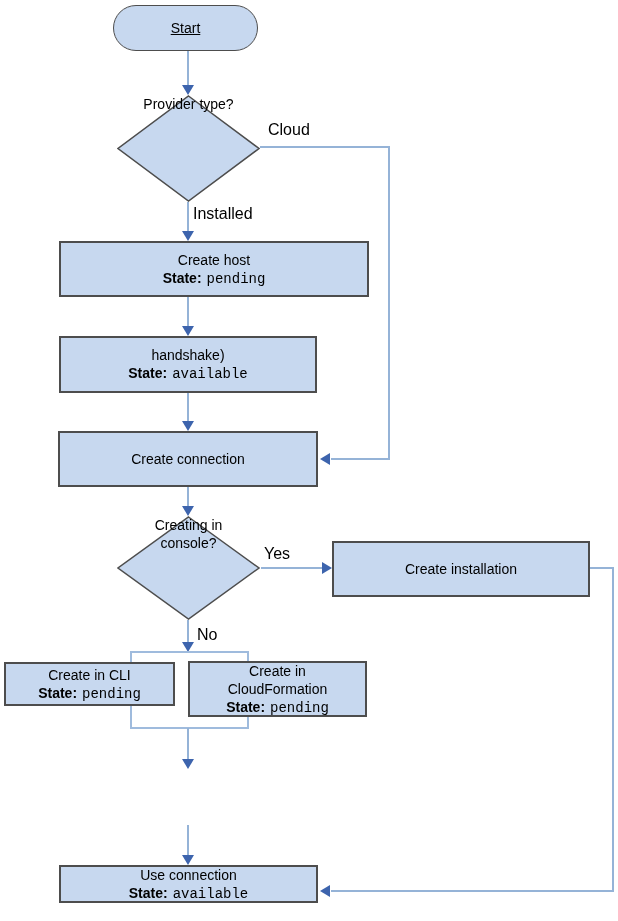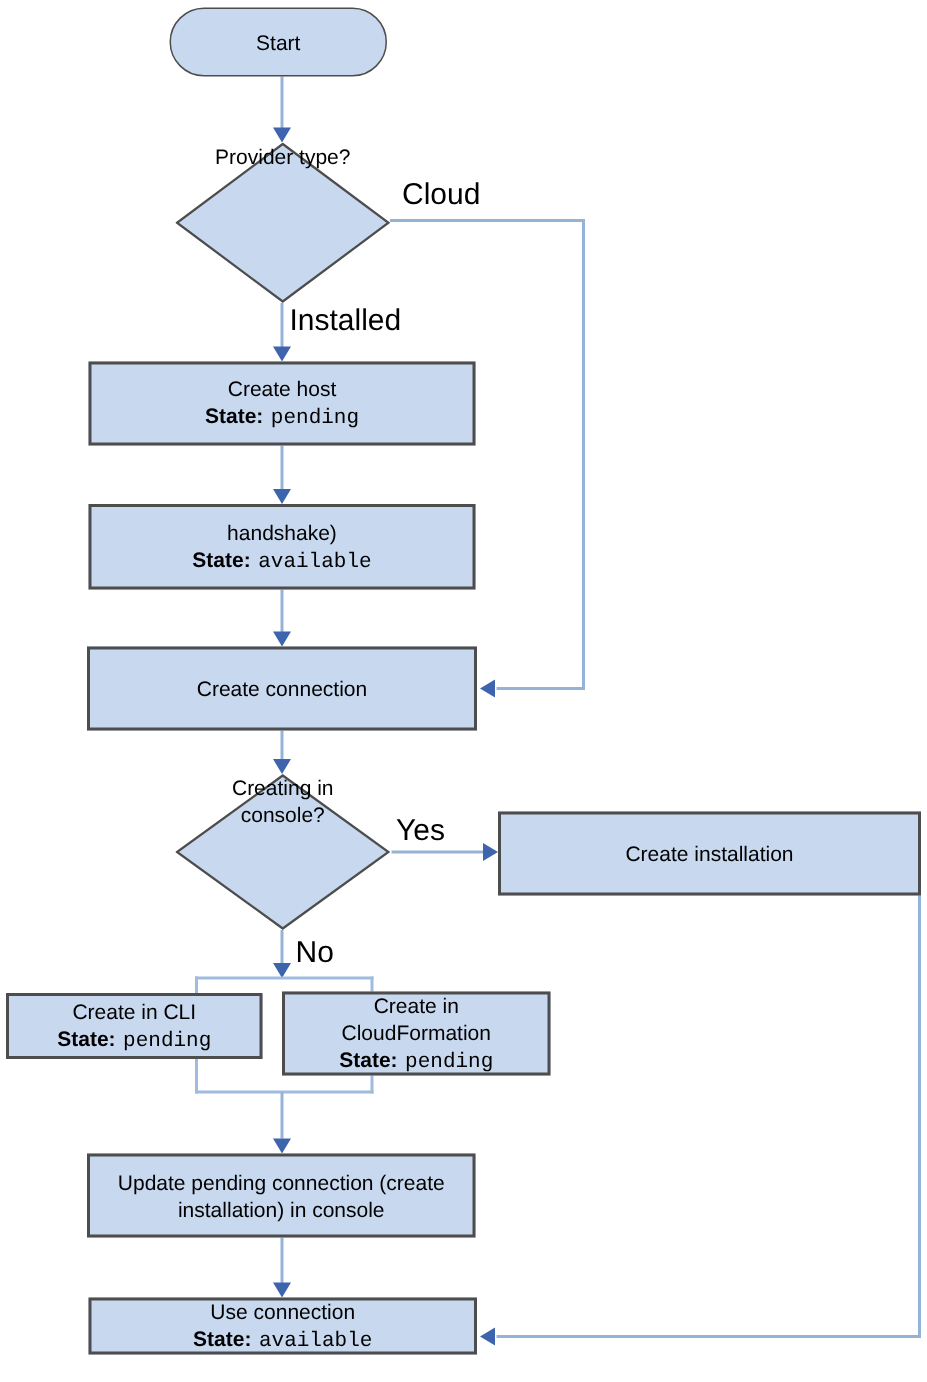--- a/index.html
+++ b/index.html
@@ -6,38 +6,38 @@
   .canvas {
     position:relative; width:618px; height:921px; background:#ffffff;
     font-family:"Liberation Sans", sans-serif; color:#000; overflow:hidden;
   }
   .node {
     position:absolute; box-sizing:border-box; z-index:2;
     background:var(--node-fill); border:2px solid var(--node-border);
     display:flex; flex-direction:column; align-items:center; justify-content:center;
     text-align:center; font-size:14px; line-height:18px; color:#000;
   }
-  .terminator { border-radius:23px; border-width:1.5px; }
+  .terminator { border-radius:23px; border-width:1.5px;text-decoration:underline; }
   .diamond-wrap {
     position:absolute; z-index:2; display:flex; flex-direction:column;
     align-items:center; justify-content:flex-start; text-align:center;
     font-size:14px; line-height:18px;
   }
   .diamond-wrap svg { position:absolute; left:0; top:0; }
   .diamond-poly { fill:var(--node-fill); stroke:var(--node-border); stroke-width:1.5; }
   .diamond-text { position:relative; z-index:1; }
   .line { position:absolute; background:var(--line); z-index:1; }
   .line.h { height:2px; }
   .line.v { width:2px; }
   .line.bracket { background:var(--bracket); }
   .ah { position:absolute; width:0; height:0; z-index:1; }
   .ah.down  { border-left:6px solid transparent; border-right:6px solid transparent; border-top:10px solid var(--arrowhead); }
   .ah.left  { border-top:6px solid transparent; border-bottom:6px solid transparent; border-right:10px solid var(--arrowhead); }
   .ah.right { border-top:6px solid transparent; border-bottom:6px solid transparent; border-left:10px solid var(--arrowhead); }
-  .edge-label { position:absolute; z-index:3; font-size:20px; line-height:16px; }
+  .edge-label { position:absolute; z-index:3; font-size:16px; line-height:16px; }
   .state-line .bold { font-weight:bold;margin-top:16px; }
   .state-line .mono { font-family:"Liberation Mono", monospace; margin-left:5px; font-size:14px; }
 </style>
 </head>
 <body>
 
 <div class="canvas">
 
   <div class="line v" style="left:187px;top:51px;height:35px"></div>
   <div class="ah down" style="left:182px;top:85px"></div>
@@ -90,21 +90,21 @@
     <div>Start</div>
   </div>
 
   <div class="diamond-wrap" style="left:117px;top:95px;width:143px;height:107px">
     <svg width="143" height="107" viewBox="0 0 143 107">
       <polygon class="diamond-poly" points="71.5,1 142,53.5 71.5,106 1,53.5"></polygon>
     </svg>
     <div class="diamond-text">Provider type?</div>
   </div>
 
-  <div class="node" style="left:59px;top:241px;width:258px;height:56px">
+  <div class="node" style="left:59px;top:241px;width:310px;height:56px">
     <div>Create host</div>
     <div class="state-line">
       <span class="bold">State:</span><span class="mono">pending</span>
     </div>
   </div>
 
   <div class="node" style="left:59px;top:336px;width:258px;height:57px">
     <div>handshake)</div>
     <div class="state-line">
       <span class="bold">State:</span><span class="mono">available</span>
@@ -116,43 +116,39 @@
   </div>
 
   <div class="diamond-wrap" style="left:117px;top:516px;width:143px;height:104px">
     <svg width="143" height="104" viewBox="0 0 143 104">
       <polygon class="diamond-poly" points="71.5,1 142,52 71.5,103 1,52"></polygon>
     </svg>
     <div class="diamond-text">Creating in</div>
     <div class="diamond-text">console?</div>
   </div>
 
-  <div class="node" style="left:332px;top:541px;width:282px;height:56px">
+  <div class="node" style="left:332px;top:541px;width:258px;height:56px">
     <div>Create installation</div>
   </div>
 
   <div class="node" style="left:4px;top:662px;width:171px;height:44px">
     <div>Create in CLI</div>
     <div class="state-line">
       <span class="bold">State:</span><span class="mono">pending</span>
     </div>
   </div>
 
   <div class="node" style="left:188px;top:661px;width:179px;height:56px">
     <div>Create in</div>
     <div>CloudFormation</div>
     <div class="state-line">
       <span class="bold">State:</span><span class="mono">pending</span>
     </div>
   </div>
 
-  <div class="node" style="left:58px;top:769px;width:259px;height:56px">
-    <div>Update pending connection (create</div>
-    <div>installation) in console</div>
-  </div>
 
   <div class="node" style="left:59px;top:865px;width:259px;height:38px">
     <div>Use connection</div>
     <div class="state-line">
       <span class="bold">State:</span><span class="mono">available</span>
     </div>
   </div>
 
 </div>
 

